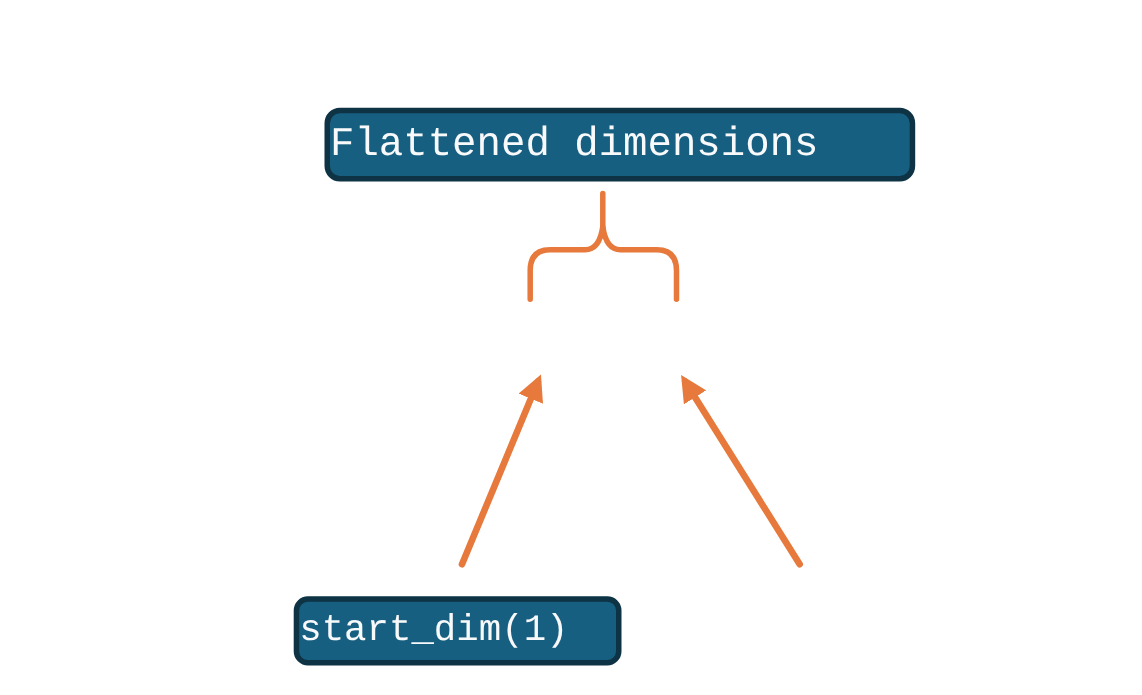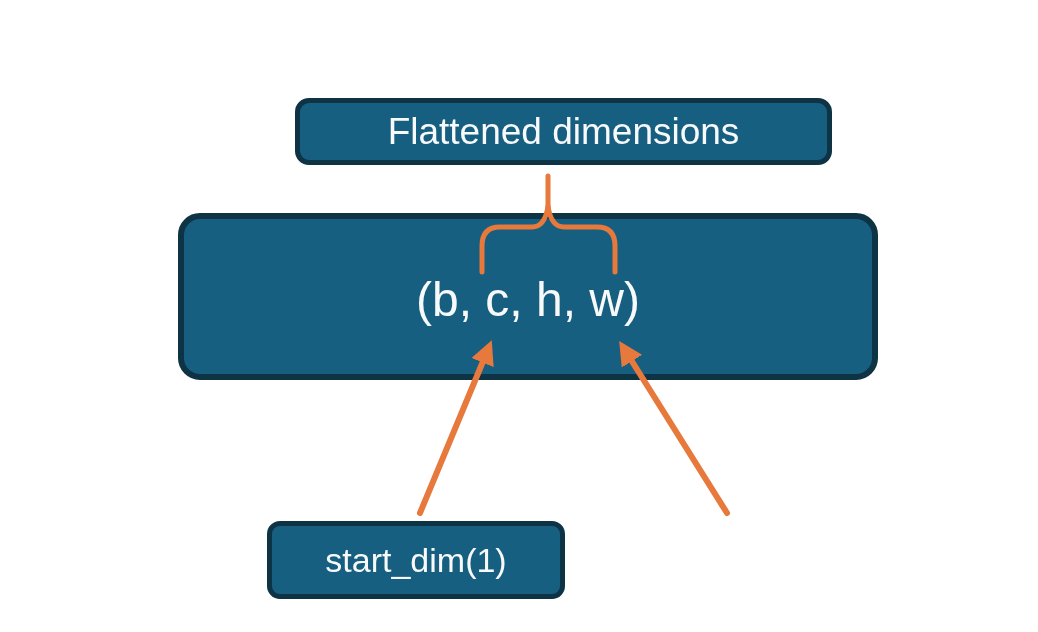--- a/index.html
+++ b/index.html
@@ -21,40 +21,41 @@
     width: 1038px; height: 632px;
     background: var(--background);
   }
   .node {
     position: absolute;
     background: var(--node-fill);
     border: 5px solid var(--node-border);
     color: var(--text);
     display: flex;
     align-items: center;
-    justify-content: center;
+    justify-content: flex-start;
     white-space: nowrap;
+    font-family: Liberation Mono, monospace;
   }
   .node-title {
     left: 295px; top: 98px; width: 537px; height: 67px;
     border-radius: 14px;
     font-size: 37px;
   }
   .node-tensor {
     left: 178px; top: 213px; width: 700px; height: 167px;
     border: 6px solid var(--node-border);
     border-radius: 22px;
     font-size: 48px;
   }
   .node-tensor .label { margin-top: 6px; }
   .node-param {
     border-radius: 13px;
     font-size: 34px;
   }
-  .node-start { left: 267px; top: 521px; width: 298px; height: 78px; }
+  .node-start { left: 267px; top: 542px; width: 298px; height: 63px; }
   .node-end   { left: 580px; top: 517px; width: 298px; height: 61px; }
   svg.overlay {
     position: absolute;
     left: 0; top: 0;
     width: 1038px; height: 632px;
     pointer-events: none;
   }
   .connector {
     fill: none;
     stroke: var(--accent);
@@ -67,23 +68,20 @@
 </style>
 </head>
 <body>
 
 <div class="canvas">
 
   <div class="node node-title">
     <span class="label">Flattened dimensions</span>
   </div>
 
-  <div class="node node-tensor">
-    <span class="label">(b, c, h, w)</span>
-  </div>
 
   <div class="node node-param node-start">
     <span class="label">start_dim(1)</span>
   </div>
 
 
   <svg class="overlay" viewBox="0 0 1038 632" xmlns="http://www.w3.org/2000/svg">
     <defs>
       <marker id="arrow" viewBox="0 0 10 10" refX="7" refY="5" markerWidth="4" markerHeight="4" orient="auto-start-reverse">
         <path class="arrowhead" d="M 0 0 L 10 5 L 0 10 z"></path>

